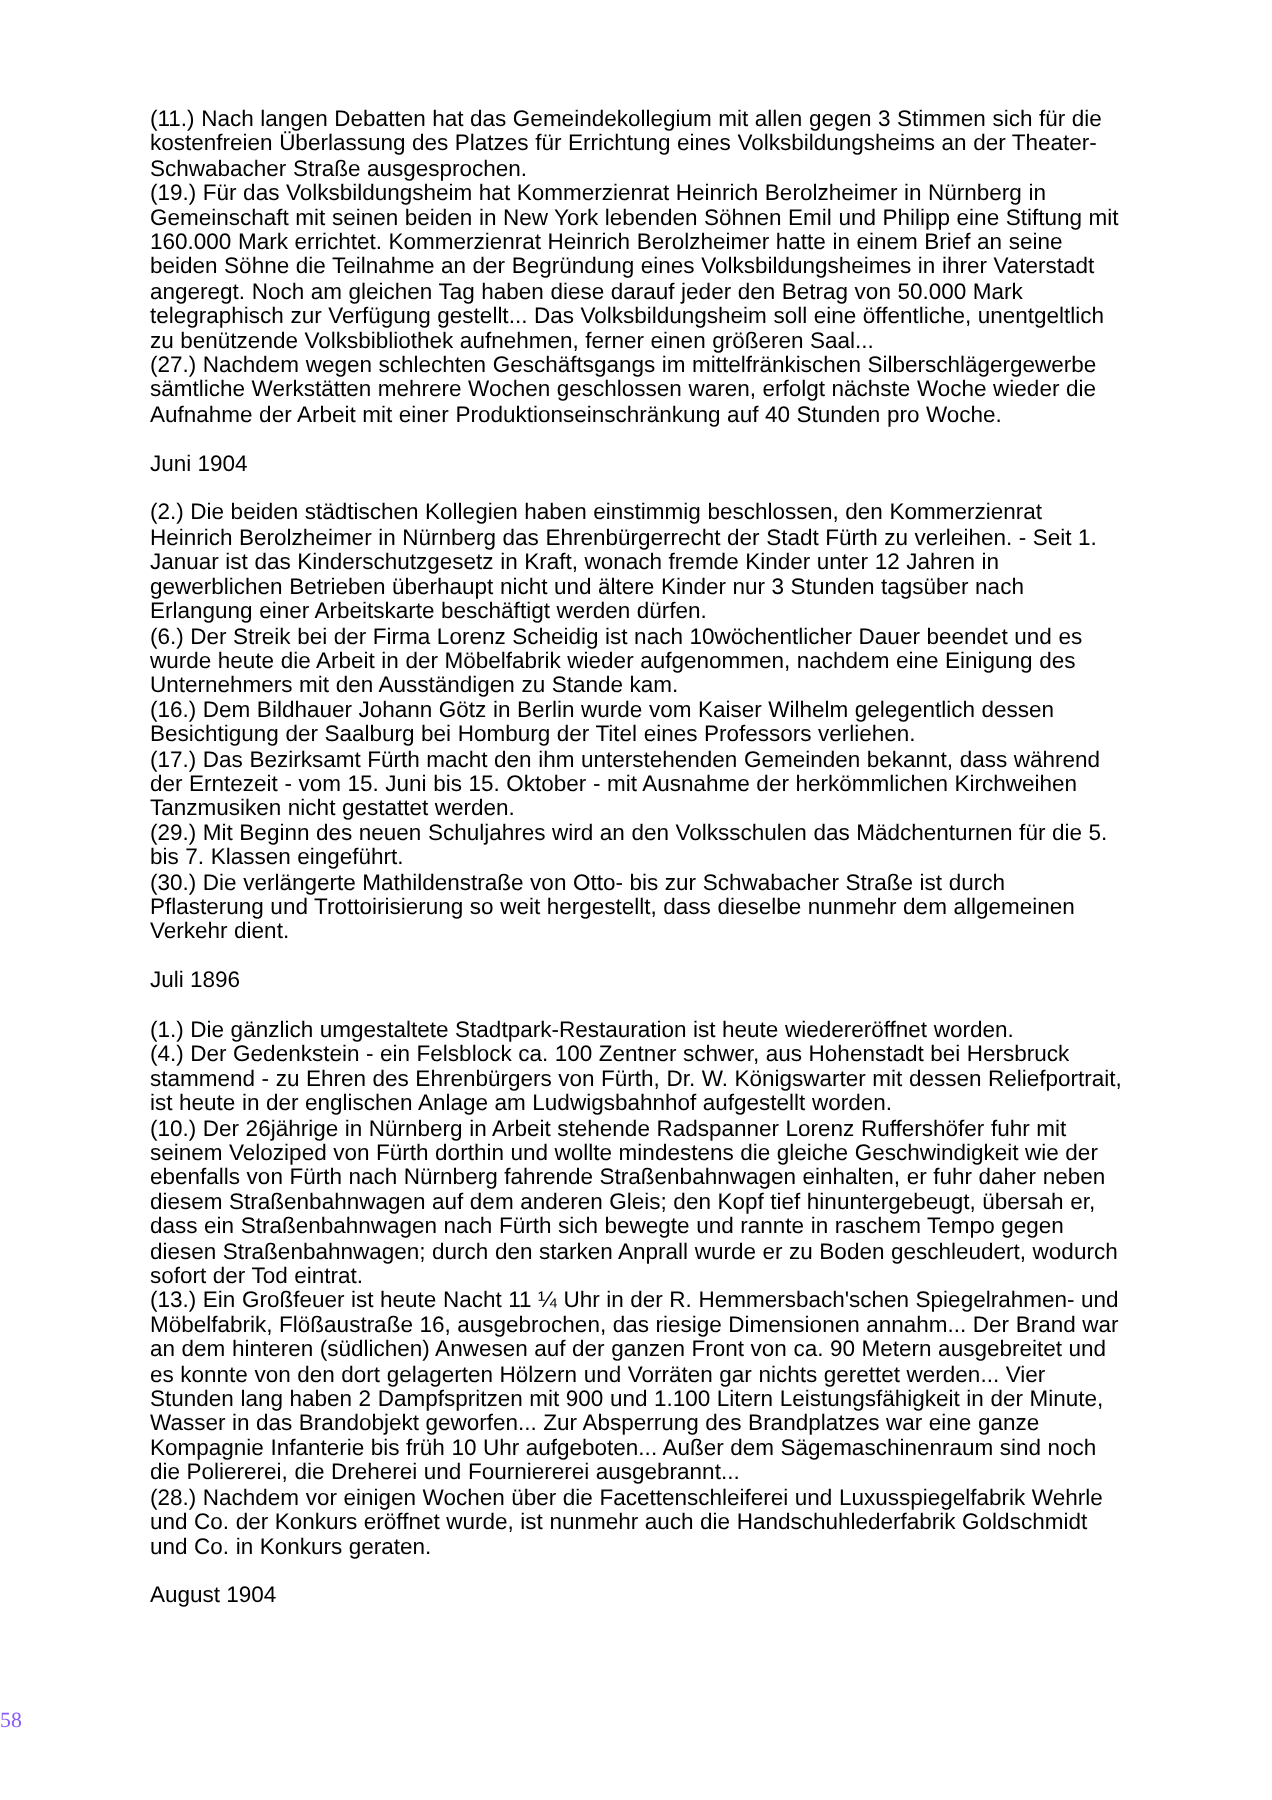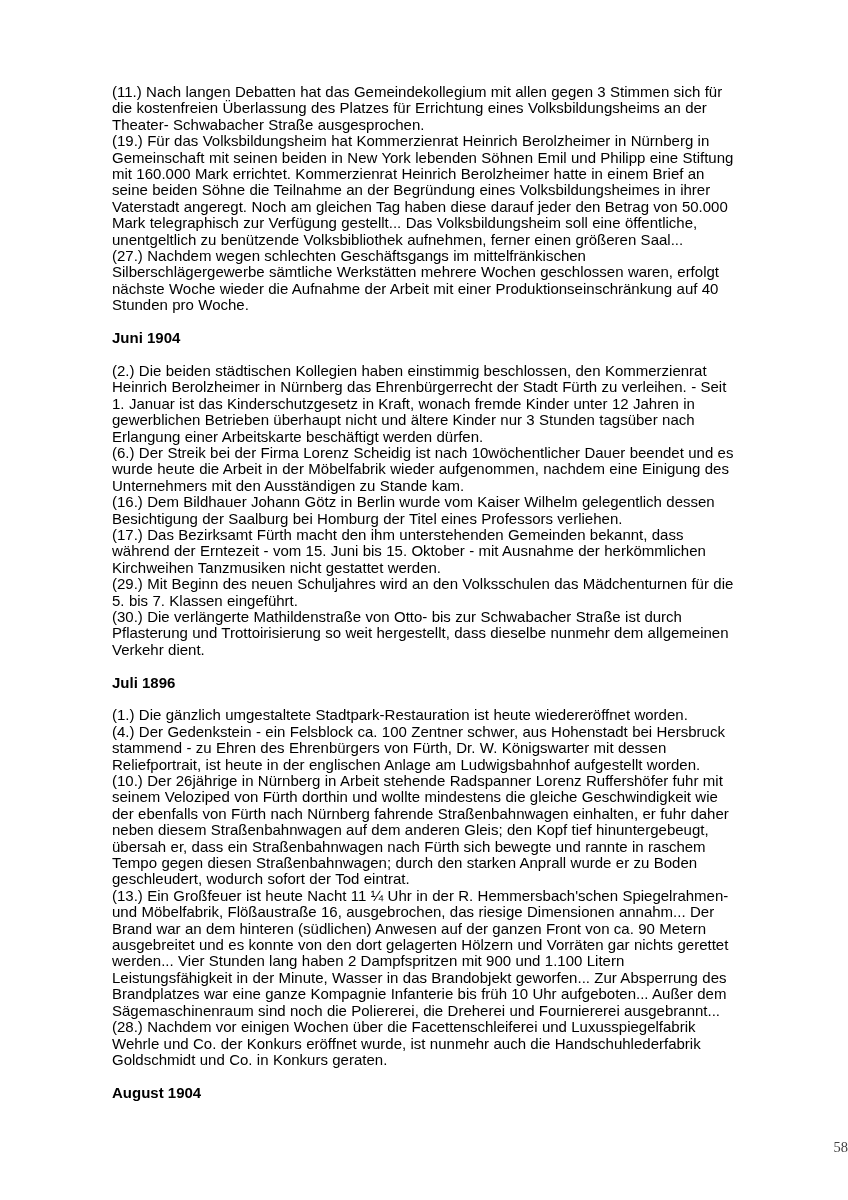--- a/index.html
+++ b/index.html
@@ -28,36 +28,36 @@
     margin: 0;
     padding: 0;
     text-align: left;
     word-spacing: 0.2px;
   }
   .heading {
     margin: 16.4px 0 16.4px 0;
     padding: 0;
     font-size: 15px;
     line-height: 16.4px;
-    font-weight: bold;
+    font-weight: normal;
   }
   .section {
-    margin: 12px;
+    margin: 0;
     padding: 0;
   }
   .footer {
     position: absolute;
     left: 0;
     top: 1139px;
     width: 100%;
-    text-align: right;
+    text-align: left;
     font-family: "Liberation Serif", serif;
     font-size: 14.5px;
     line-height: 16px;
-    color: #404040;
+    color: #8b5cf6;
   }
 </style>
 </head>
 <body>
 
 <div class="page">
   <main class="content">
 
     <section class="section">
       <p class="entry">(11.) Nach langen Debatten hat das Gemeindekollegium mit allen gegen 3 Stimmen sich für die kostenfreien Überlassung des Platzes für Errichtung eines Volksbildungsheims an der Theater- Schwabacher Straße ausgesprochen.</p>

